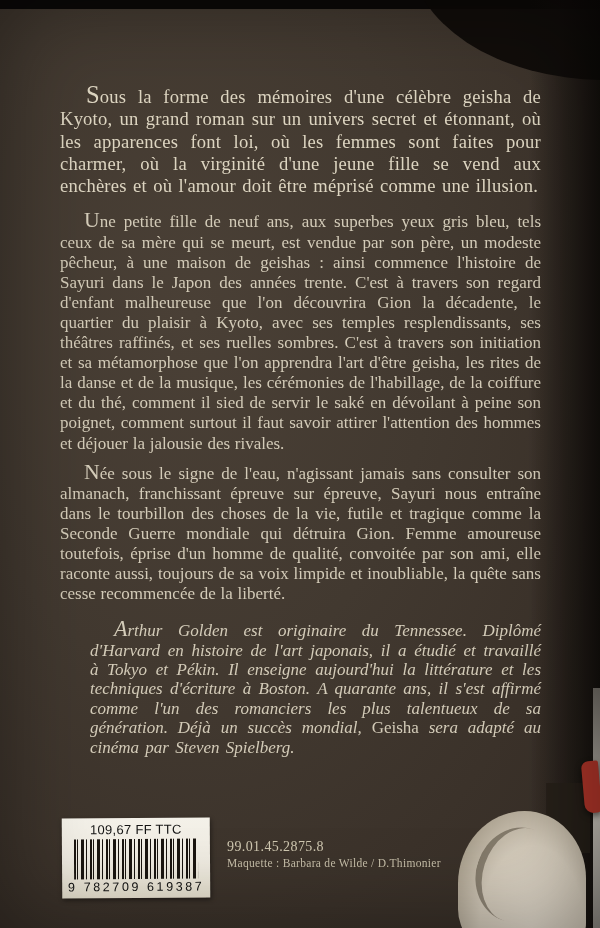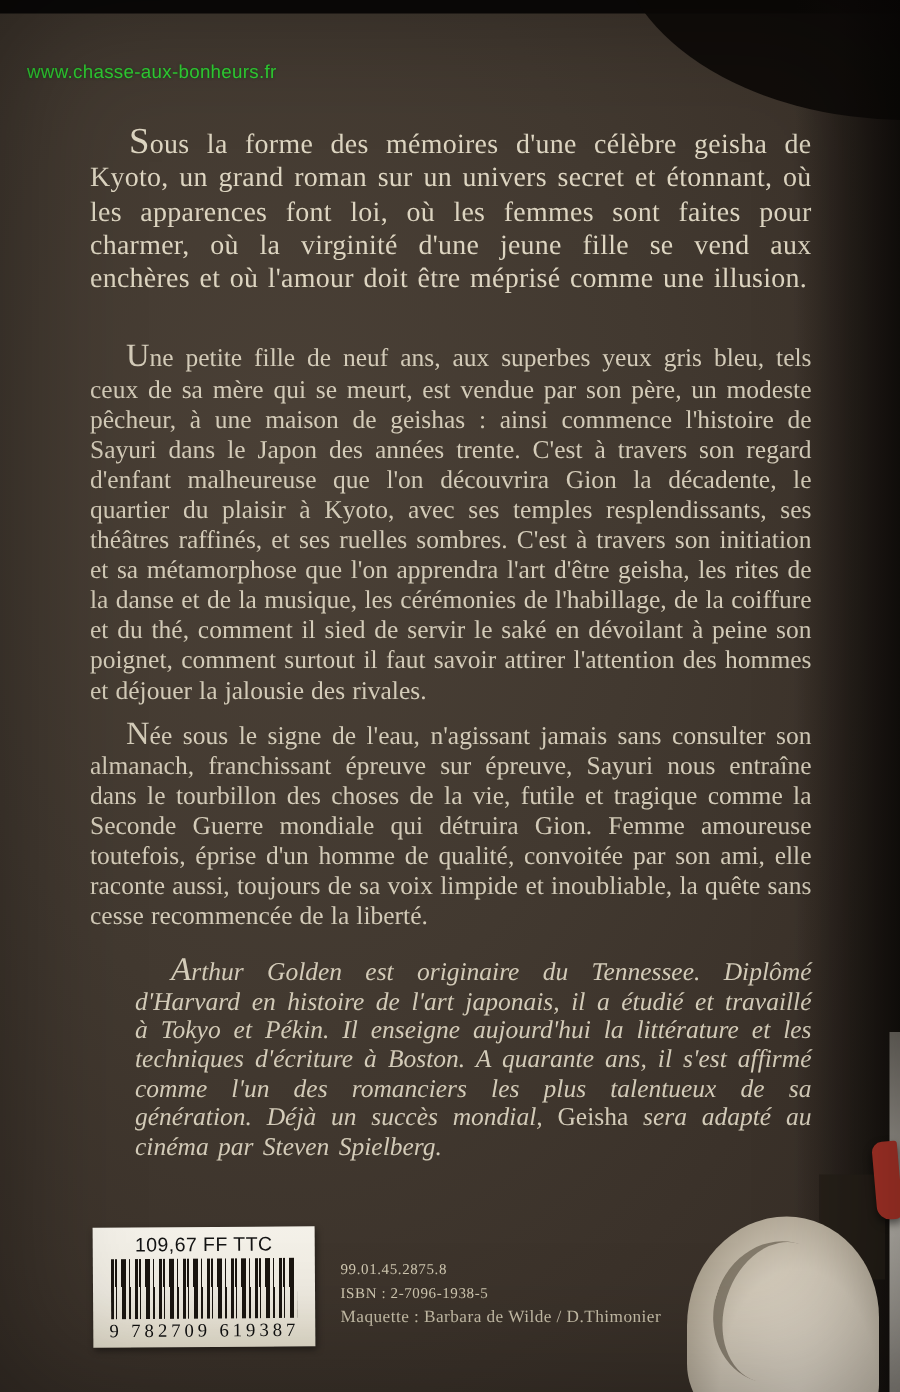--- a/index.html
+++ b/index.html
@@ -34,78 +34,76 @@
   .watermark{position:absolute;left:18px;top:41px;font-family:"Liberation Sans",sans-serif;
     font-size:12.5px;letter-spacing:.2px;text-shadow:0 0 2px rgba(0,60,0,.5);}
 
   .text-col{position:absolute;left:60px;top:84px;width:481px;text-align:justify;}
   .text-col p{margin:0;}
   p.lead{font-weight:400;font-size:18.6px;line-height:22.3px;color:#ddd5c1;
     text-indent:26px;word-spacing:1.5px;letter-spacing:.2px;}
   p.lead::first-letter{font-size:1.32em;}
   p.body{font-size:17px;line-height:20.1px;color:#d3cbb8;text-indent:24px;margin-top:8px;word-spacing:.5px;}
   p.body::first-letter{font-size:1.28em;}
-  p.body.first{margin-top:30px;}
+  p.body.first{margin-top:13px;}
   p.bio{font-style:italic;font-size:17px;line-height:19.4px;color:#d3cbb8;text-indent:24px;
     margin-top:15px;word-spacing:2px;margin-left:30px;}
   p.bio::first-letter{font-size:1.3em;}
   .upright{font-style:normal;}
 
   
   .price-sticker{position:absolute;left:62px;top:818px;width:148px;height:80px;
     background:linear-gradient(180deg,#f4f1e9 0%,#efebe1 55%,#e7e1cf 100%);
     transform:rotate(-.4deg);box-shadow:1px 2px 5px rgba(0,0,0,.45);
     display:flex;flex-direction:column;align-items:center;}
   .price-text{font-family:"Liberation Sans",sans-serif;font-size:13px;color:#141414;
     margin-top:4px;letter-spacing:.3px;}
   .barcode{width:124px;height:40px;margin-top:2px;
     background:repeating-linear-gradient(90deg,
       #1a1510 0 2px, transparent 2px 3px,
       #1a1510 3px 4px, transparent 4px 7px,
       #1a1510 7px 10px, transparent 10px 12px,
       #1a1510 12px 13px, transparent 13px 16px);}
-  .ean-digits{font-family:Liberation Serif, serif;font-size:12.5px;color:#101010;
+  .ean-digits{font-family:Liberation Sans, sans-serif;font-size:12.5px;color:#101010;
     letter-spacing:2.6px;margin-top:1px;white-space:nowrap;}
 
   .credits{position:absolute;left:227px;top:839px;color:#cfc7b0;}
-  .credits div{font-size:10px;line-height:15.5px;letter-spacing:.4px;}
+  .credits div{font-size:14px;line-height:15.5px;letter-spacing:.4px;}
   .credits .small{font-size:11.5px;letter-spacing:.3px;margin-top:1px;color:#c6bea8;}
 </style>
 </head>
 <body>
 
 <div class="stage">
 
   <div class="top-black"></div>
   <div class="corner-dark"></div>
   <div class="right-shade"></div>
   <div class="edge-light"></div>
 
   <div class="photo-frag">
     <div class="figure-dark-gap"></div>
     <div class="figure-pale"></div>
     <div class="figure-line"></div>
     <div class="red-patch"></div>
   </div>
 
-  <div class="watermark" style="color:#2fd134;">www.chasse-aux-bonheurs.fr</div>
 
   <div class="text-col">
     <p class="lead">Sous la forme des mémoires d'une célèbre geisha de Kyoto, un grand roman sur un univers secret et étonnant, où les apparences font loi, où les femmes sont faites pour charmer, où la virginité d'une jeune fille se vend aux enchères et où l'amour doit être méprisé comme une illusion.</p>
     <p class="body first">Une petite fille de neuf ans, aux superbes yeux gris bleu, tels ceux de sa mère qui se meurt, est vendue par son père, un modeste pêcheur, à une maison de geishas : ainsi commence l'histoire de Sayuri dans le Japon des années trente. C'est à travers son regard d'enfant malheureuse que l'on découvrira Gion la décadente, le quartier du plaisir à Kyoto, avec ses temples resplendissants, ses théâtres raffinés, et ses ruelles sombres. C'est à travers son initiation et sa métamorphose que l'on apprendra l'art d'être geisha, les rites de la danse et de la musique, les cérémonies de l'habillage, de la coiffure et du thé, comment il sied de servir le saké en dévoilant à peine son poignet, comment surtout il faut savoir attirer l'attention des hommes et déjouer la jalousie des rivales.</p>
     <p class="body">Née sous le signe de l'eau, n'agissant jamais sans consulter son almanach, franchissant épreuve sur épreuve, Sayuri nous entraîne dans le tourbillon des choses de la vie, futile et tragique comme la Seconde Guerre mondiale qui détruira Gion. Femme amoureuse toutefois, éprise d'un homme de qualité, convoitée par son ami, elle raconte aussi, toujours de sa voix limpide et inoubliable, la quête sans cesse recommencée de la liberté.</p>
     <p class="bio"><span>Arthur Golden est originaire du Tennessee. Diplômé d'Harvard en histoire de l'art japonais, il a étudié et travaillé à Tokyo et Pékin. Il enseigne aujourd'hui la littérature et les techniques d'écriture à Boston. A quarante ans, il s'est affirmé comme l'un des romanciers les plus talentueux de sa génération. Déjà un succès mondial, </span><span class="upright">Geisha</span><span> sera adapté au cinéma par Steven Spielberg.</span></p>
   </div>
 
   <div class="price-sticker">
     <div class="price-text">109,67 FF TTC</div>
     <div class="barcode"></div>
     <div class="ean-digits">9 782709 619387</div>
   </div>
 
   <div class="credits">
     <div>99.01.45.2875.8</div>
-    <div>ISBN : 2-7096-1938-5</div>
     <div class="small">Maquette : Barbara de Wilde / D.Thimonier</div>
   </div>
 
   <div class="vignette"></div>
 </div>
 
 </body></html>

